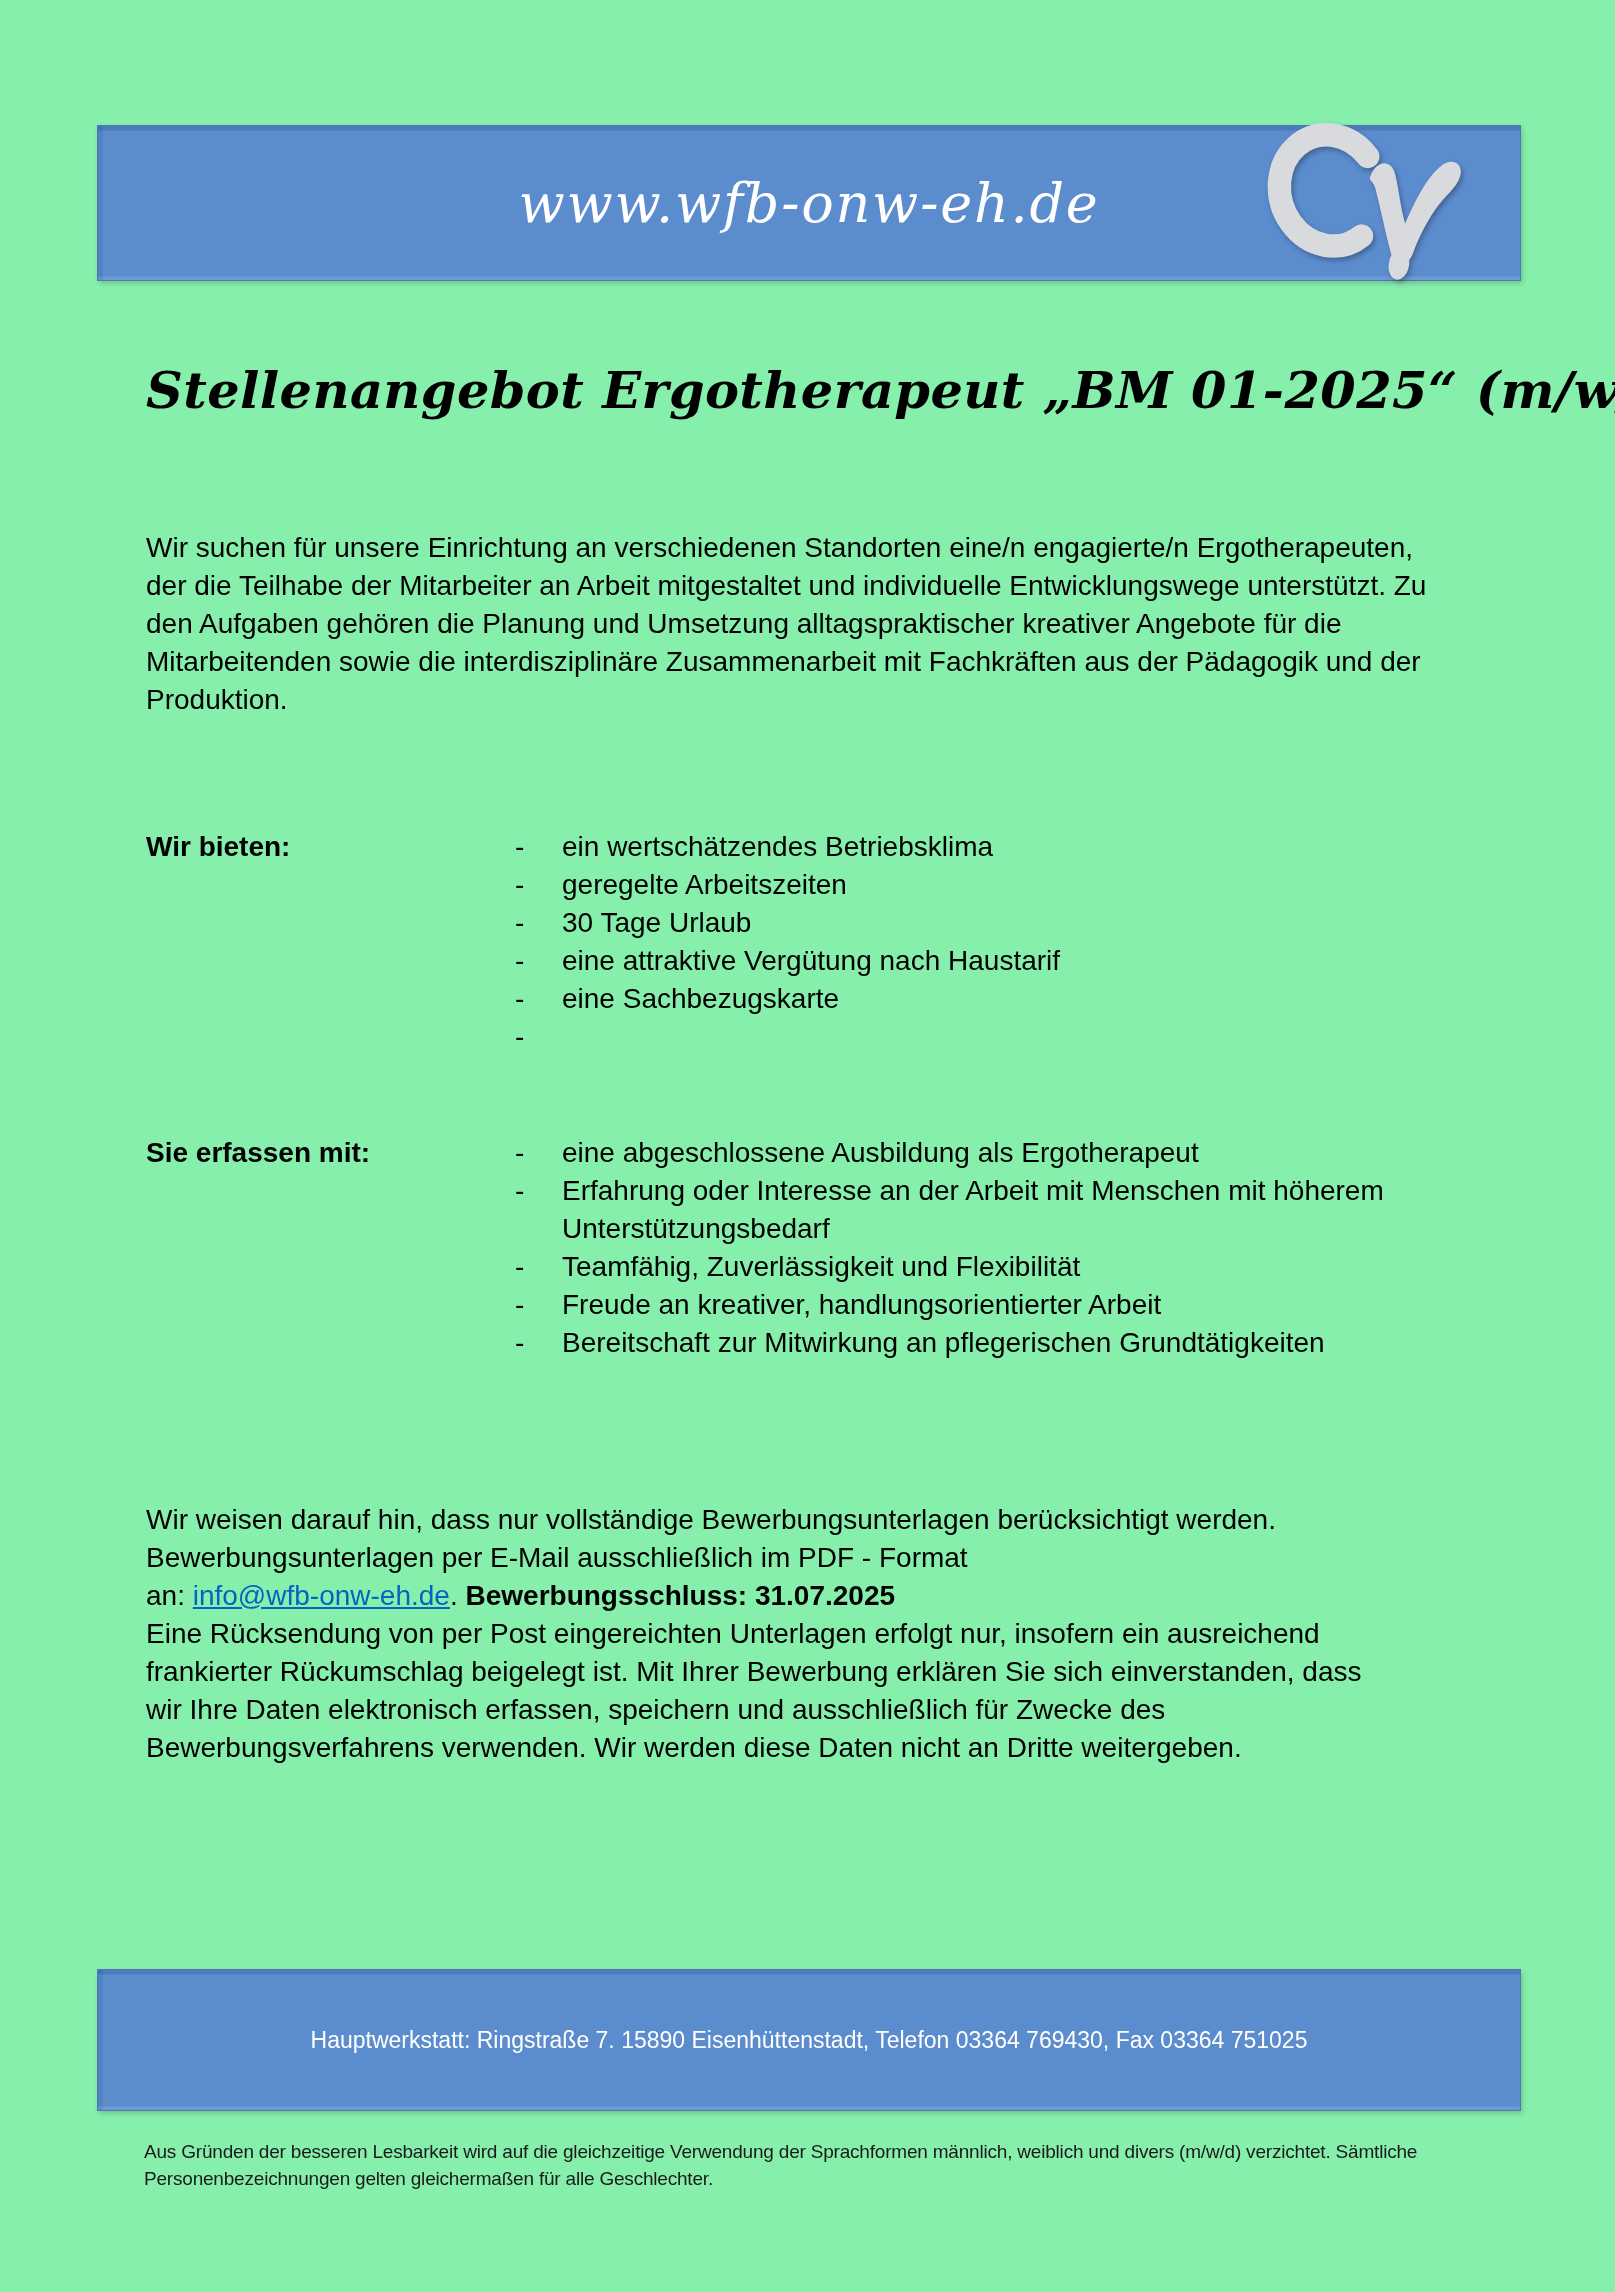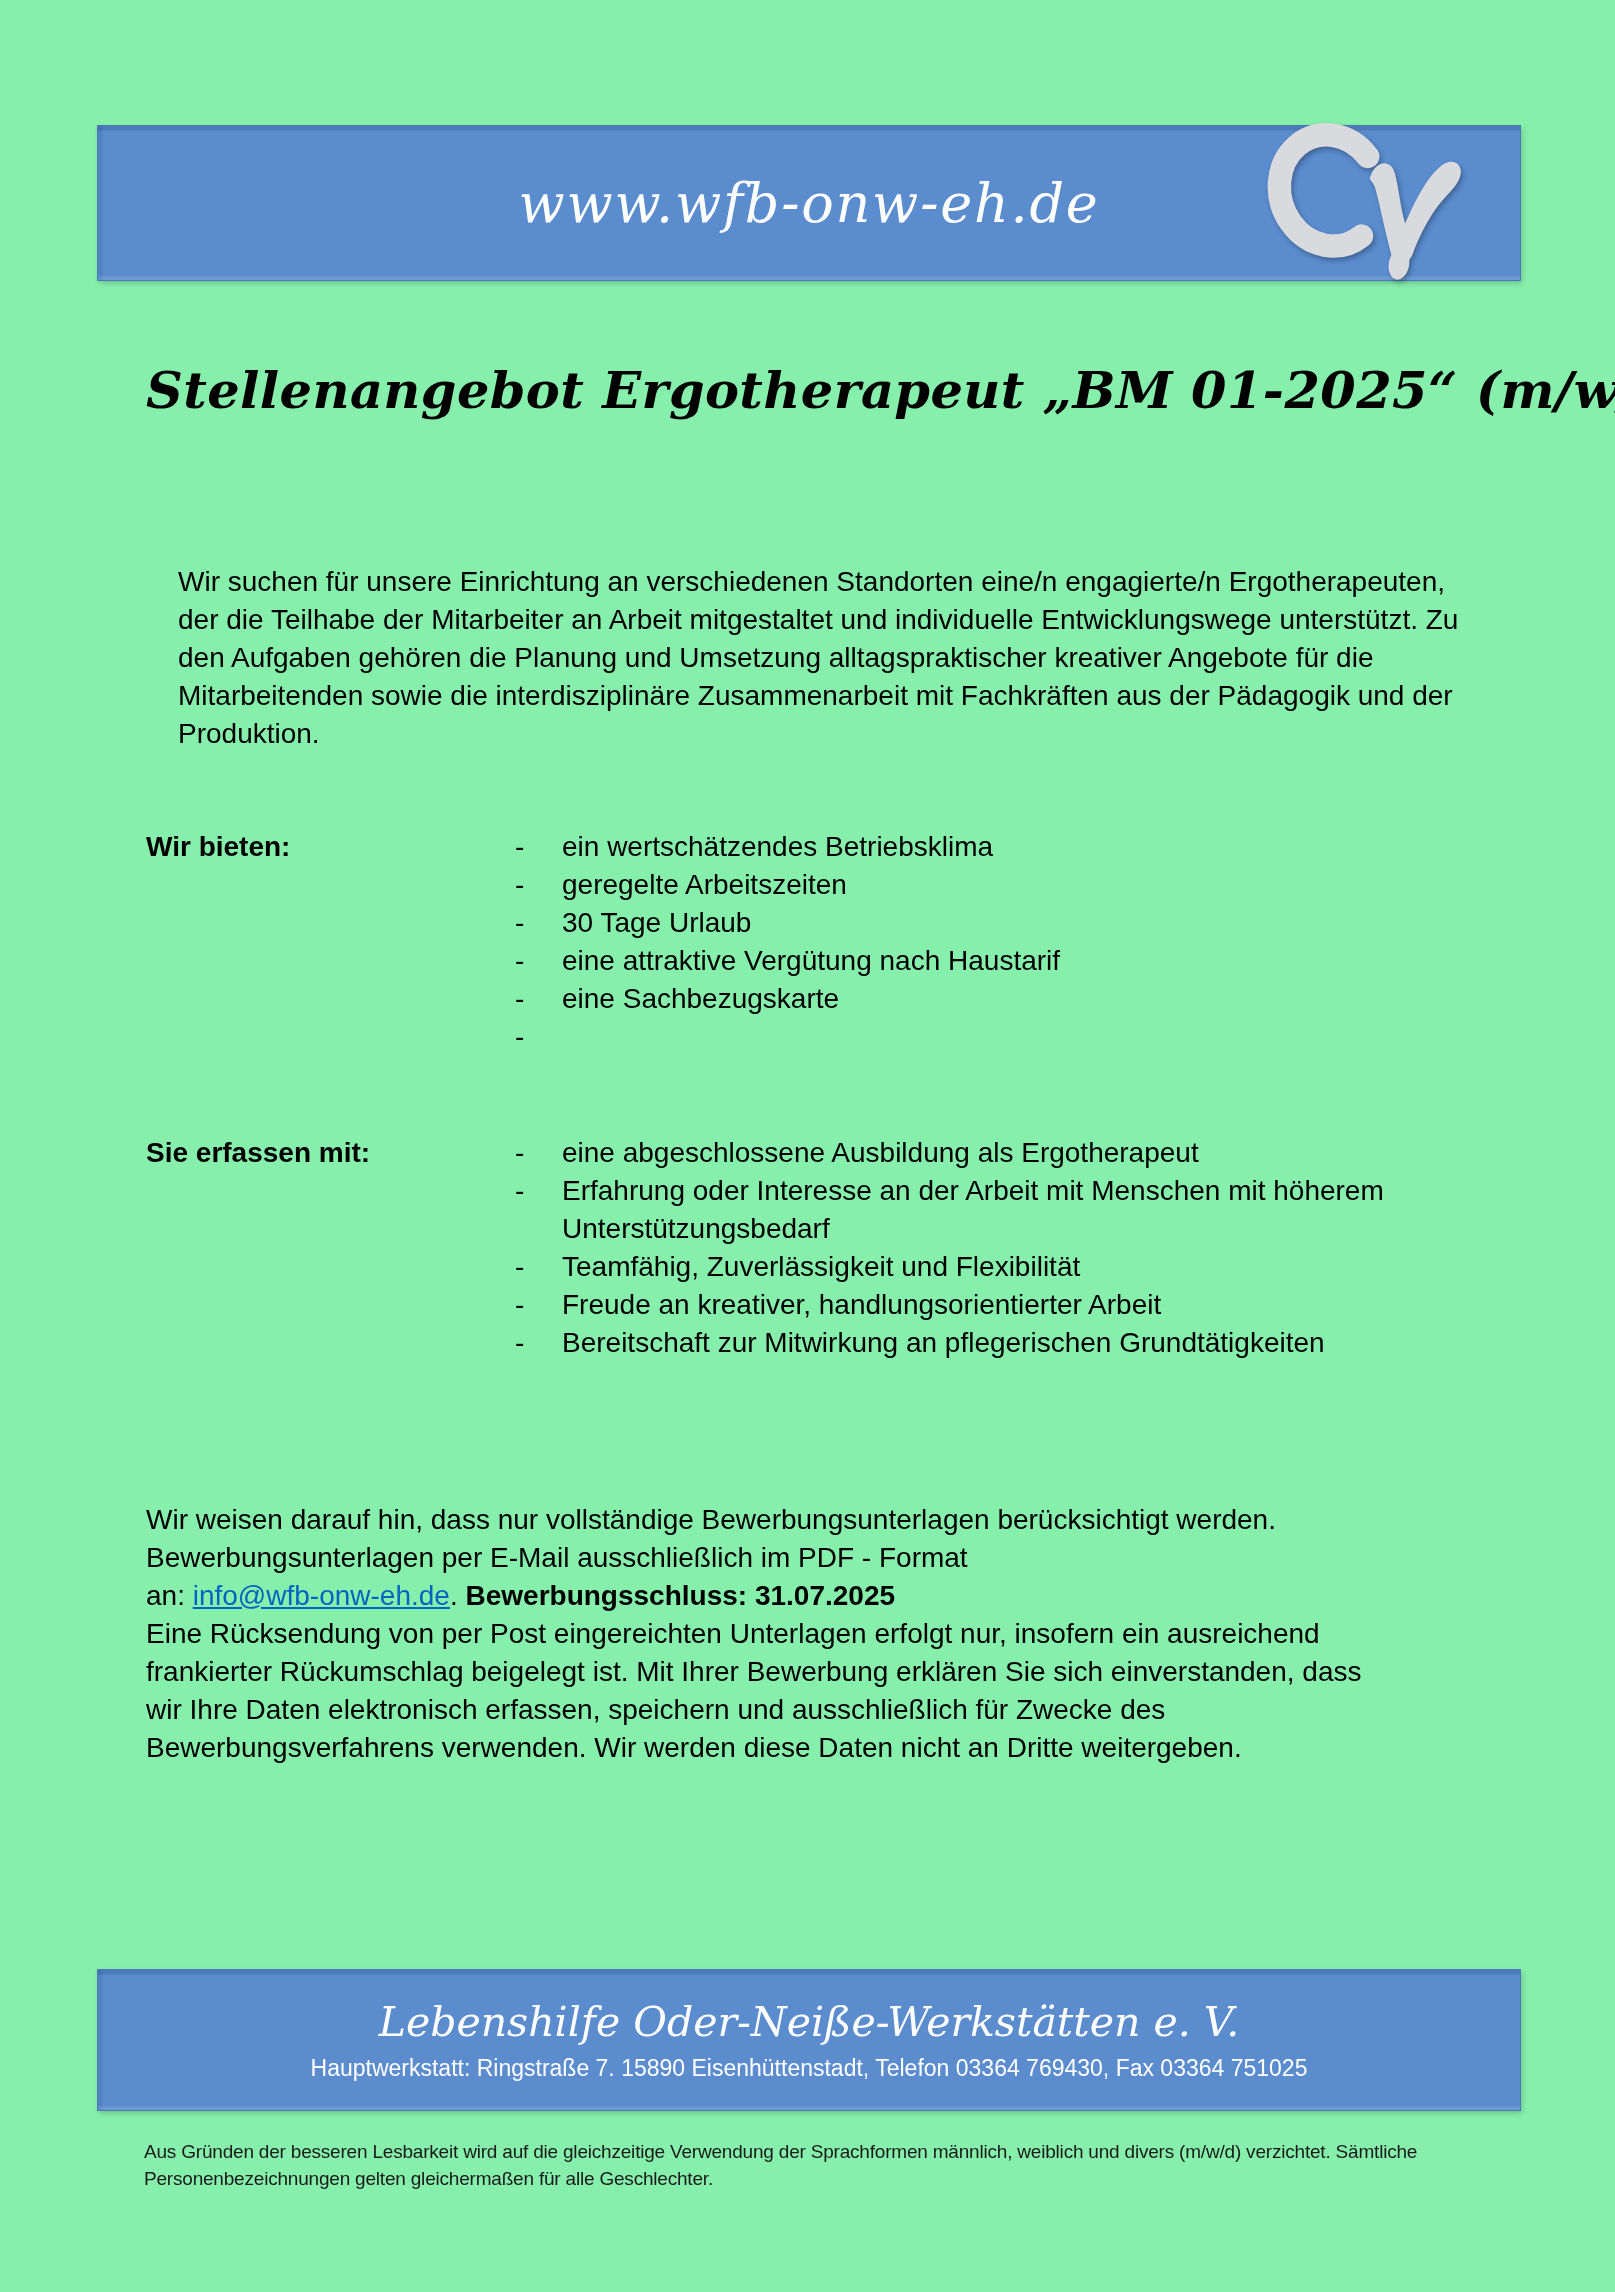--- a/index.html
+++ b/index.html
@@ -42,21 +42,21 @@
   
   .title {
     position:absolute; left:146px; top:360px; width:1370px;
     font-family:"DejaVu Serif",serif; font-style:italic; font-weight:bold;
     font-size:51px; letter-spacing:0.4px; white-space:nowrap;
   }
 
   
   .body-text { font-size:28px; line-height:38px; }
 
-  .intro   { position:absolute; left:146px; top:535px;  width:1299px;margin-left:32px; }
+  .intro   { position:absolute; left:146px; top:501px;  width:1299px; }
   .closing { position:absolute; left:146px; top:1473px; width:1245px; }
   .closing a { color:#0563c1; text-decoration:underline; cursor:pointer; }
   .closing strong { font-weight:bold; }
 
   
   .section { position:absolute; left:146px; display:flex; }
   .section.offer { top:828px; }
   .section.req   { top:1134px; }
   .sec-label { flex:0 0 369px; width:369px; font-weight:bold; }
   .li  { display:flex; }
@@ -146,20 +146,19 @@
     </div>
   </div>
 
   <p class="closing body-text">
     <span>Wir weisen darauf hin, dass nur vollständige Bewerbungsunterlagen berücksichtigt werden. Bewerbungsunterlagen per E-Mail ausschließlich im PDF - Format</span><br>
     <span>an: </span><a>info@wfb-onw-eh.de</a><span>. </span><strong>Bewerbungsschluss: 31.07.2025</strong><br>
     <span>Eine Rücksendung von per Post eingereichten Unterlagen erfolgt nur, insofern ein ausreichend frankierter Rückumschlag beigelegt ist. Mit Ihrer Bewerbung erklären Sie sich einverstanden, dass wir Ihre Daten elektronisch erfassen, speichern und ausschließlich für Zwecke des Bewerbungsverfahrens verwenden. Wir werden diese Daten nicht an Dritte weitergeben.</span>
   </p>
 
   <div class="banner bottom">
-    <div class="org-name script">Lebenshilfe Oder-Neiße-Werkstätten e. V.</div>
     <div class="org-address">Hauptwerkstatt: Ringstraße 7. 15890 Eisenhüttenstadt, Telefon 03364 769430, Fax 03364 751025</div>
   </div>
 
   <p class="footnote">Aus Gründen der besseren Lesbarkeit wird auf die gleichzeitige Verwendung der  Sprachformen männlich, weiblich und divers (m/w/d) verzichtet. Sämtliche Personenbezeichnungen gelten gleichermaßen für alle Geschlechter.</p>
 
 </div>
 
 
 </body></html>

